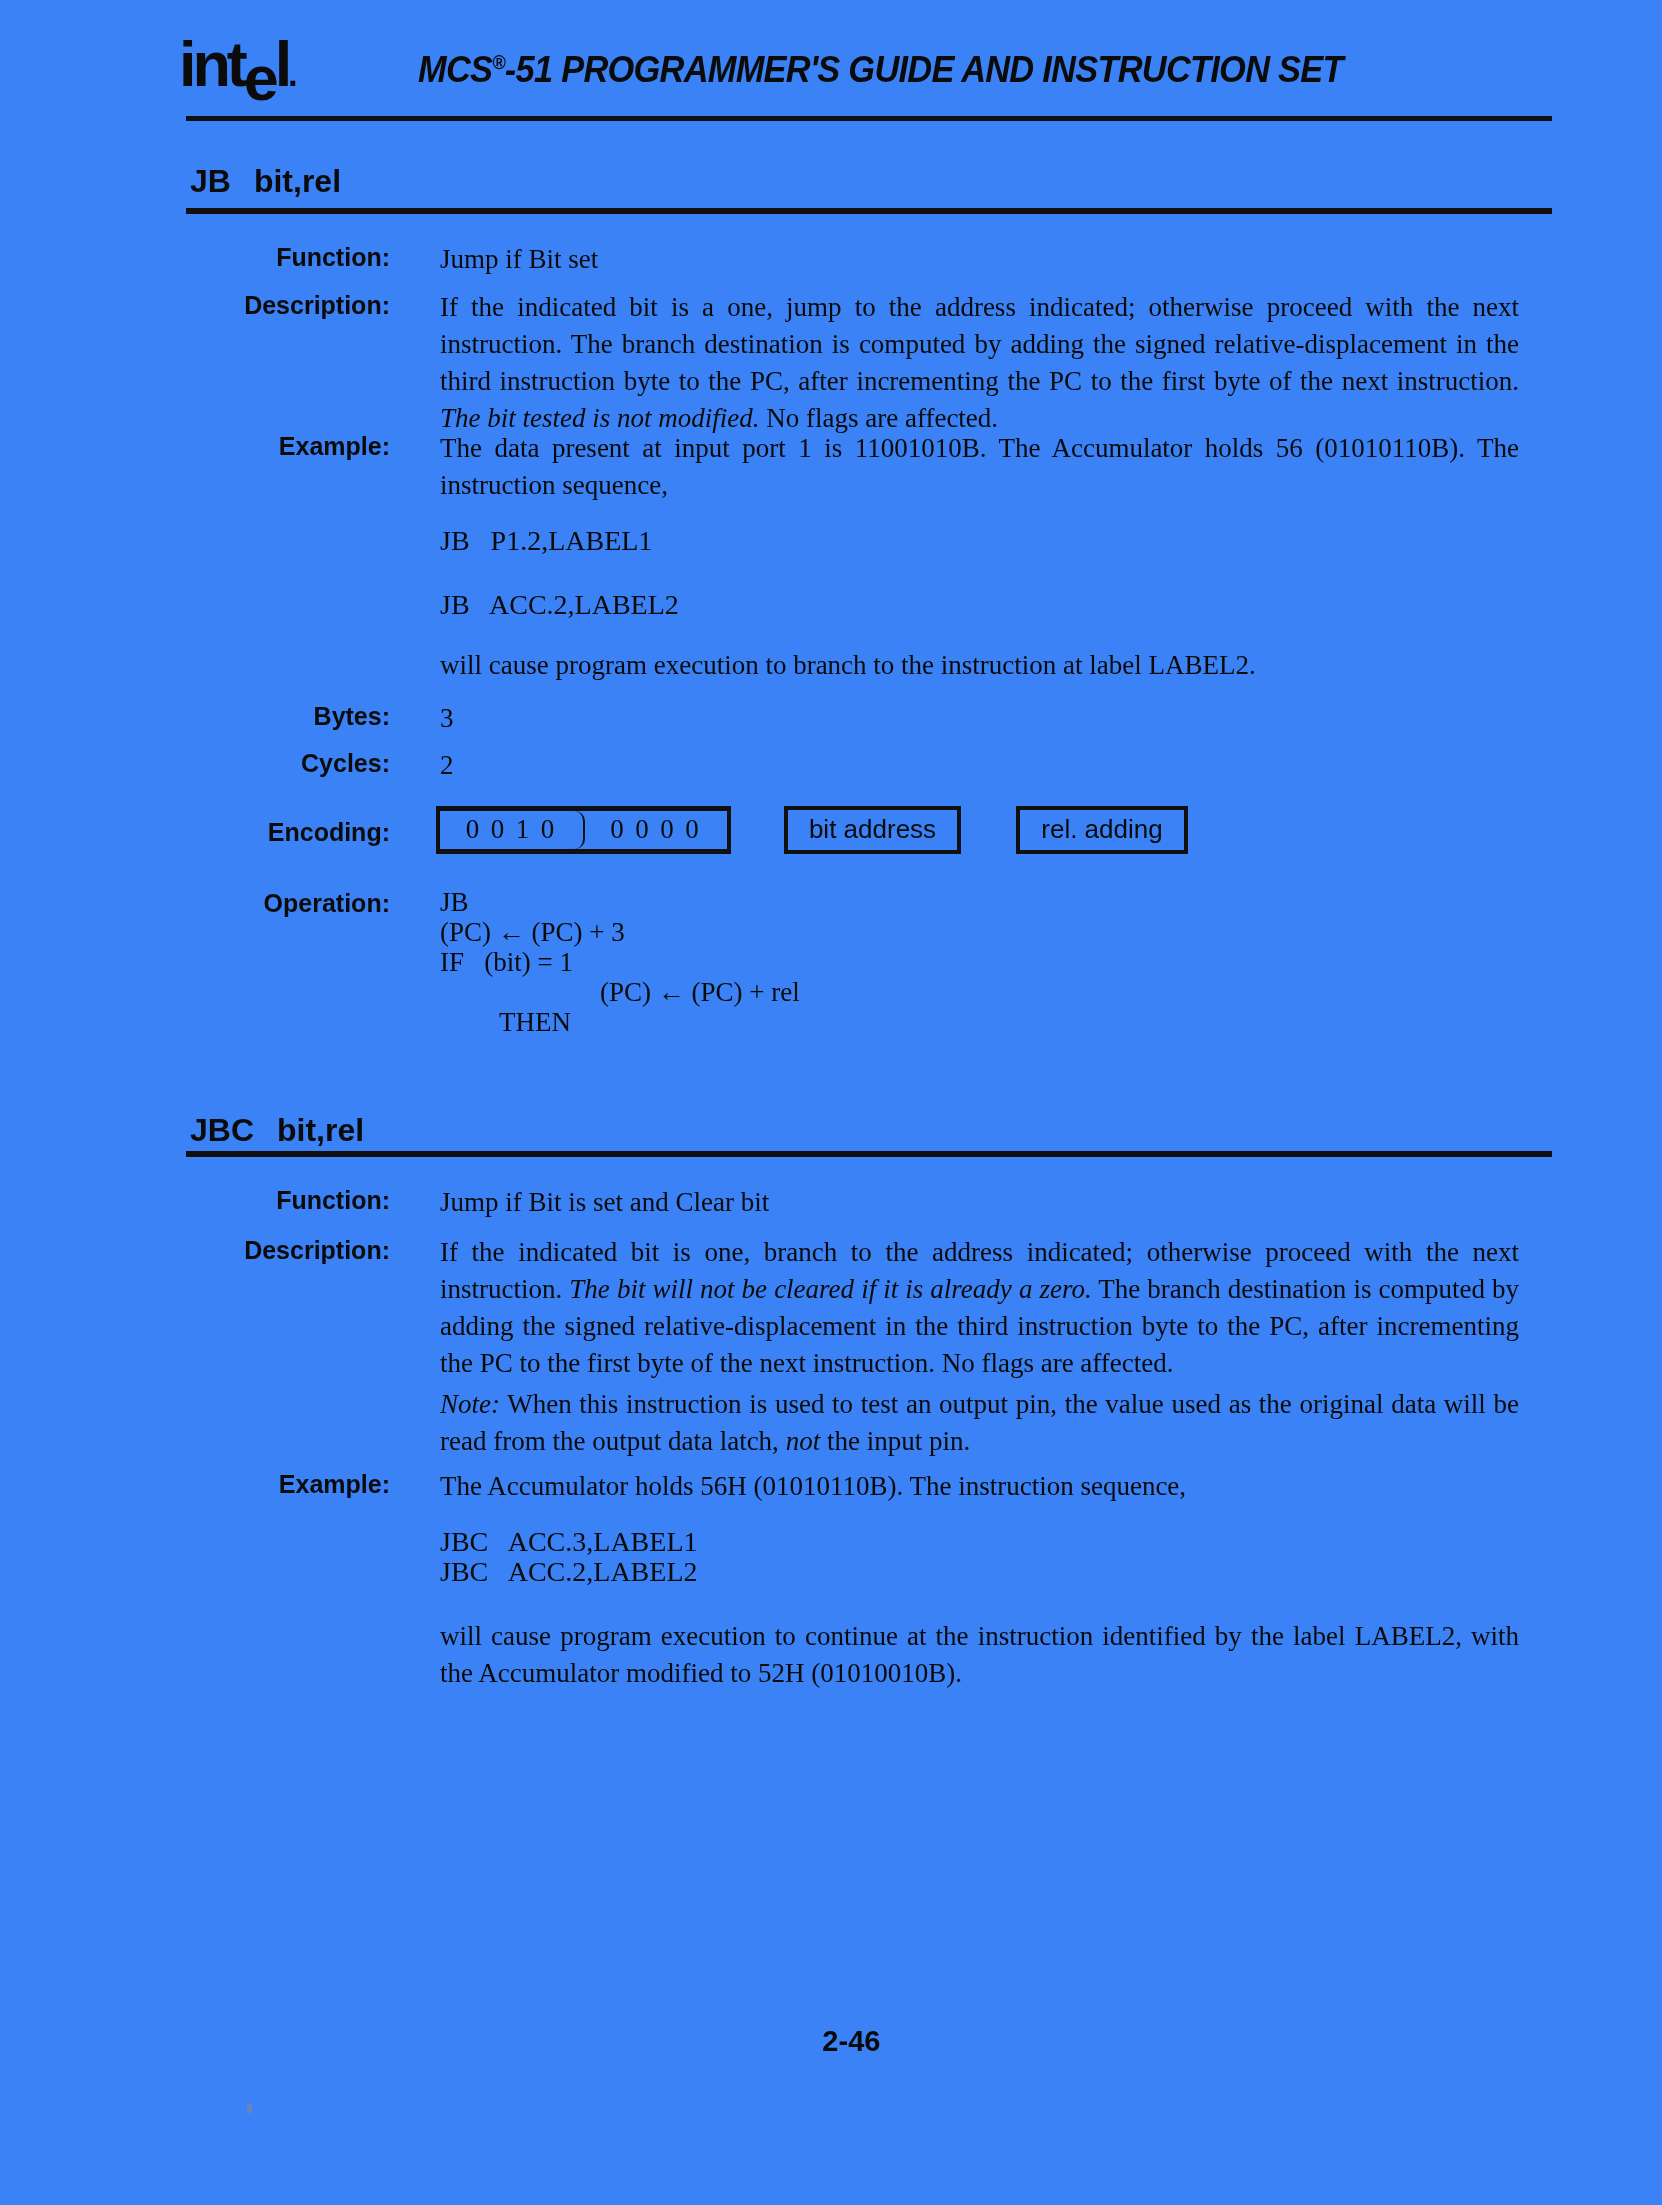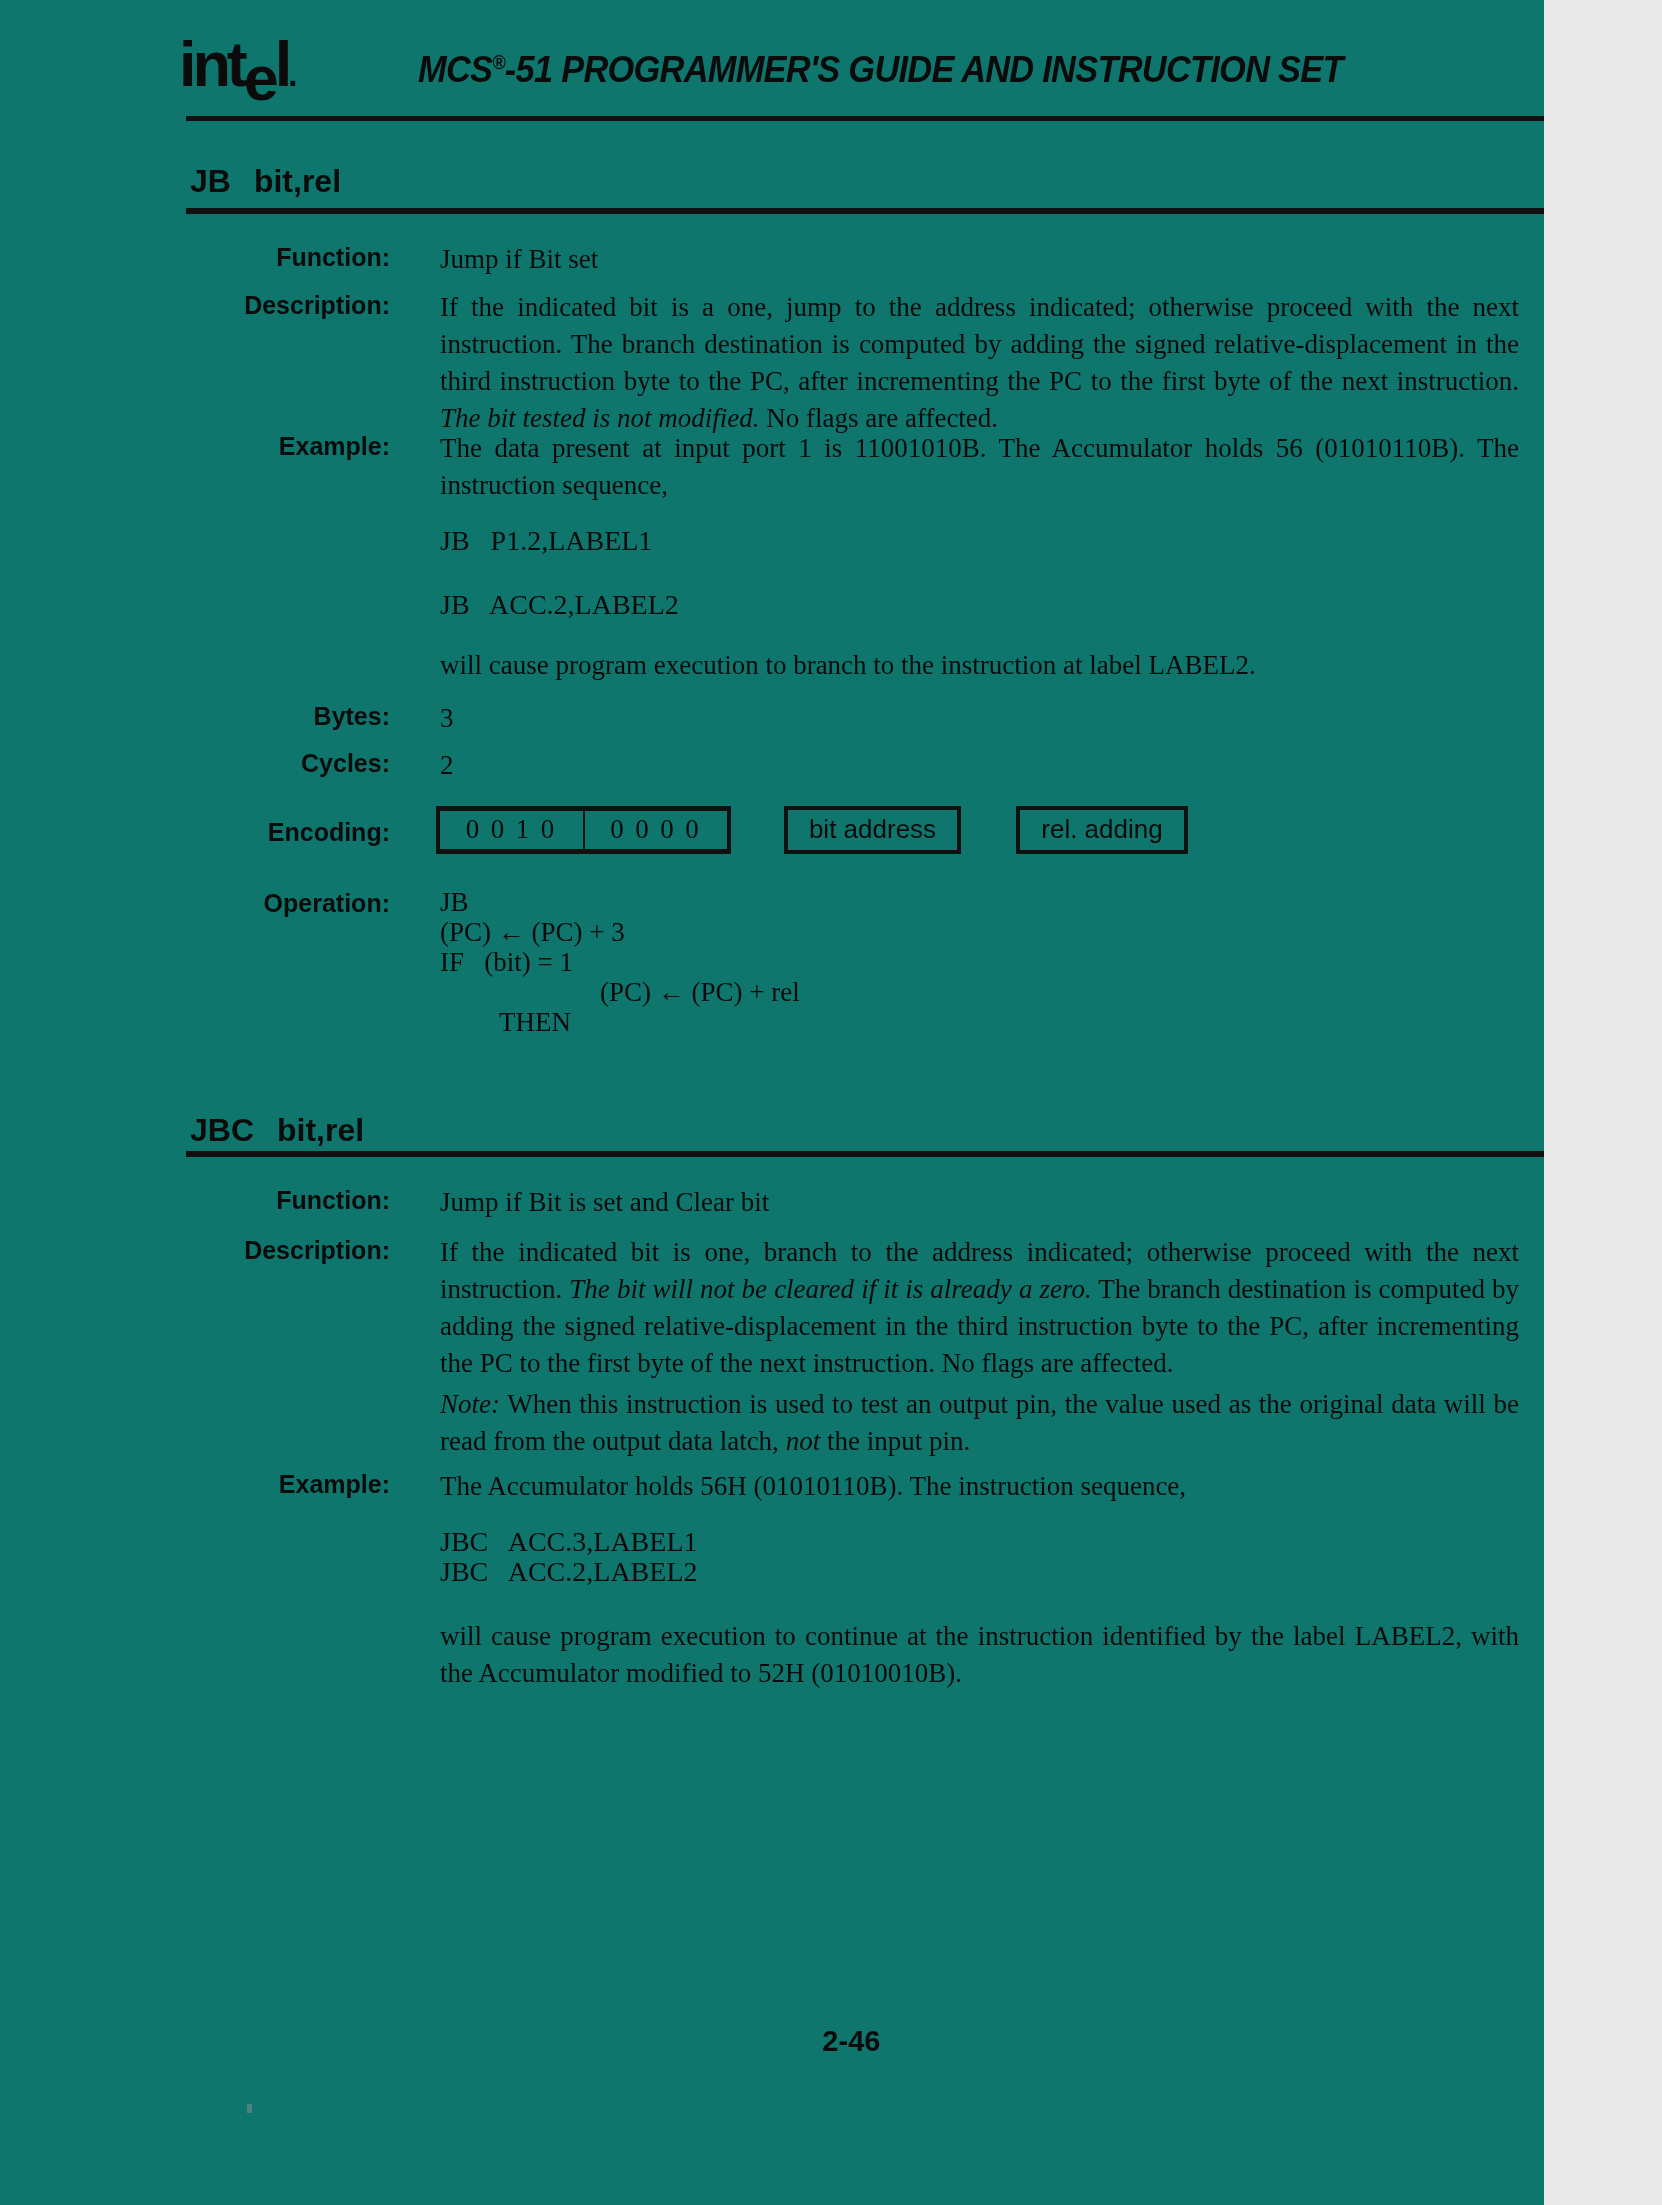--- a/index.html
+++ b/index.html
@@ -1,19 +1,19 @@
 <!DOCTYPE html>
 <html style="font-size:13px"><head>
 <meta charset="utf-8">
 <style>
   html,body{margin:0;padding:0;background:#e8e8e8;}
   .page{
     position:relative;
-    width:1544px;height:2205px;
-    background:#0f766e;
+    width:1662px;height:2205px;
+    background:#3b82f6;
     color:#0b0b0b;
     font-family:"Liberation Serif",serif;
     overflow:hidden;
     text-decoration:underline;
   }
   
   .logo{
     position:absolute;left:179px;top:28px;
     font-family:"Liberation Sans",sans-serif;
     font-weight:bold;font-size:63px;letter-spacing:-4.1px;
@@ -81,20 +81,21 @@
   
   .enc-label{top:12.2px;}
   .enc-box{
     position:absolute;top:0;height:48px;box-sizing:border-box;
     border:4.1px solid #101010;text-align:center;
   }
   .enc-bits{left:250px;width:295px;display:flex;border-top-width:5.7px;border-bottom-width:5.7px;}
   .enc-cell{
     flex:1;font-size:27px;line-height:37px;letter-spacing:2.4px;
     font-family:"Liberation Serif",serif;
+    border-radius:10px;
   }
   .enc-cell.first{border-right:2.4px solid #101010;}
   .enc-addr{
     font-family:"Liberation Sans",sans-serif;font-size:26px;line-height:39px;
   }
   .enc-b2{left:598px;width:177px;}
   .enc-b3{left:830px;width:172px;}
   
   .op-line{font-size:27px;line-height:30px;white-space:pre;text-align:left;}
   .op-indent-1{margin-left:59px;}

